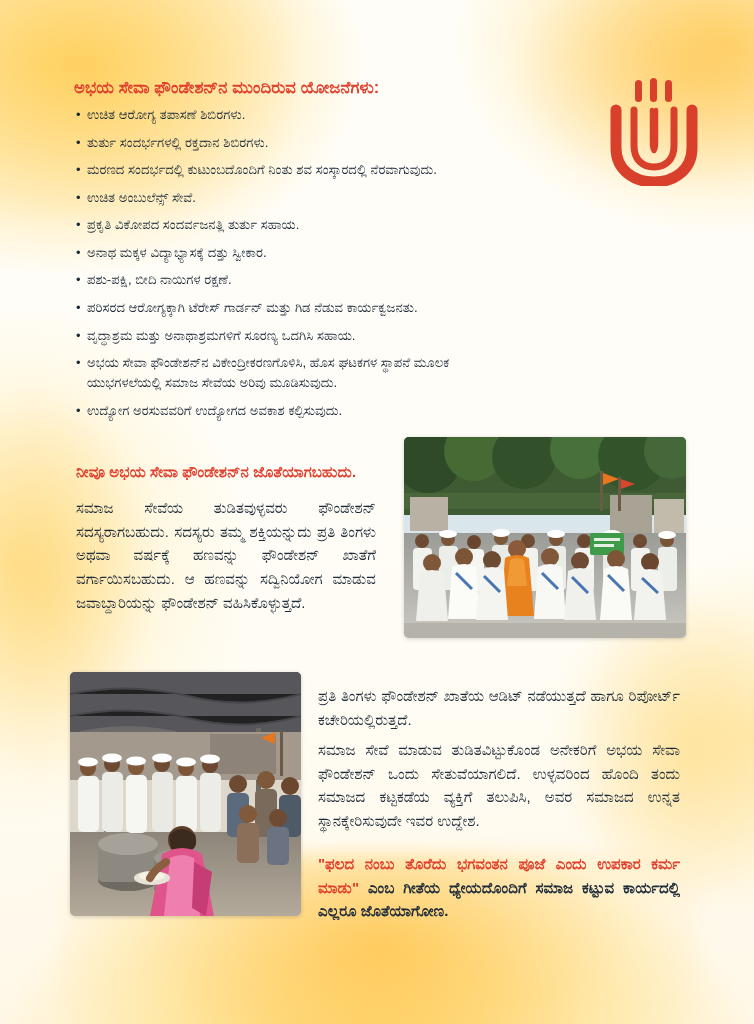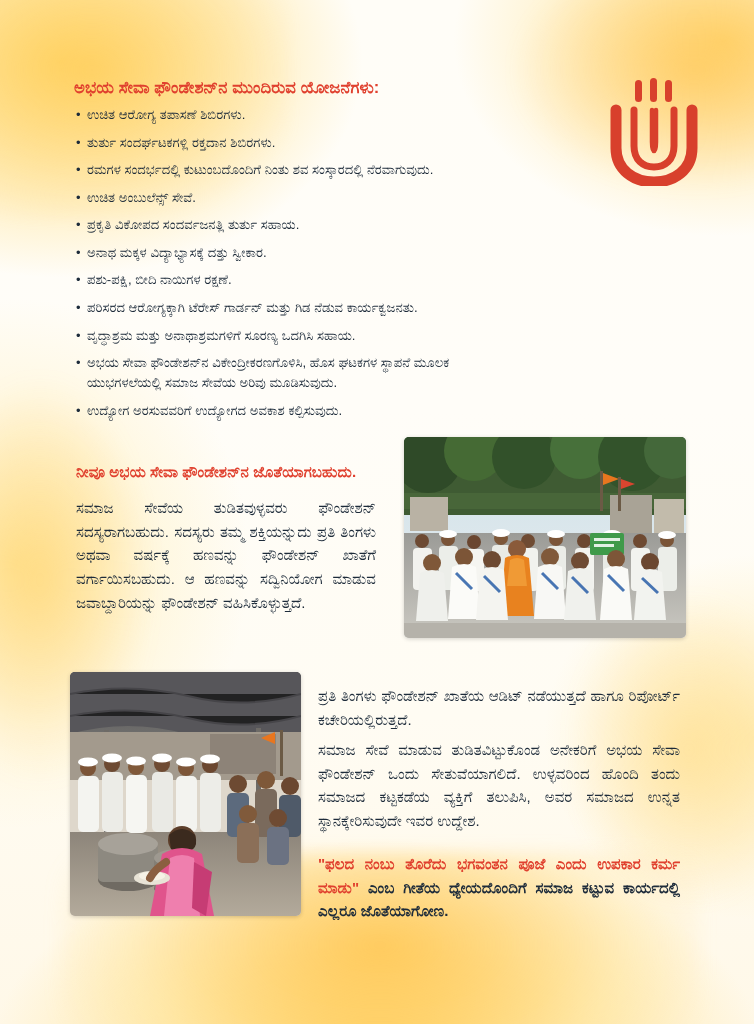--- a/index.html
+++ b/index.html
@@ -143,25 +143,25 @@
 
   <div class="heading" id="main-heading">ಅಭಯ ಸೇವಾ ಫೌಂಡೇಶನ್‌ನ ಮುಂದಿರುವ ಯೋಜನೆಗಳು:</div>
 
   <div class="bullet-list">
     <div class="bullet-row">
       <span class="bullet-dot">•</span>
       <span class="bullet-text">ಉಚಿತ ಆರೋಗ್ಯ ತಪಾಸಣೆ ಶಿಬಿರಗಳು.</span>
     </div>
     <div class="bullet-row">
       <span class="bullet-dot">•</span>
-      <span class="bullet-text">ತುರ್ತು ಸಂದರ್ಘಟಕಗಳ್ಲಿ ರಕ್ತದಾನ ಶಿಬಿರಗಳು.</span>
-    </div>
-    <div class="bullet-row">
-      <span class="bullet-dot">•</span>
-      <span class="bullet-text">ರಮಗಳ ಸಂದರ್ಭದಲ್ಲಿ ಕುಟುಂಬದೊಂದಿಗೆ ನಿಂತು ಶವ ಸಂಸ್ಕಾರದಲ್ಲಿ ನೆರವಾಗುವುದು.</span>
+      <span class="bullet-text">ತುರ್ತು ಸಂದರ್ಭಗಳಲ್ಲಿ ರಕ್ತದಾನ ಶಿಬಿರಗಳು.</span>
+    </div>
+    <div class="bullet-row">
+      <span class="bullet-dot">•</span>
+      <span class="bullet-text">ಮರಣದ ಸಂದರ್ಭದಲ್ಲಿ ಕುಟುಂಬದೊಂದಿಗೆ ನಿಂತು ಶವ ಸಂಸ್ಕಾರದಲ್ಲಿ ನೆರವಾಗುವುದು.</span>
     </div>
     <div class="bullet-row">
       <span class="bullet-dot">•</span>
       <span class="bullet-text">ಉಚಿತ ಅಂಬುಲೆನ್ಸ್ ಸೇವೆ.</span>
     </div>
     <div class="bullet-row">
       <span class="bullet-dot">•</span>
       <span class="bullet-text">ಪ್ರಕೃತಿ ವಿಕೋಪದ ಸಂದರ್ವಜನತ್ಲಿ ತುರ್ತು ಸಹಾಯ.</span>
     </div>
     <div class="bullet-row">

